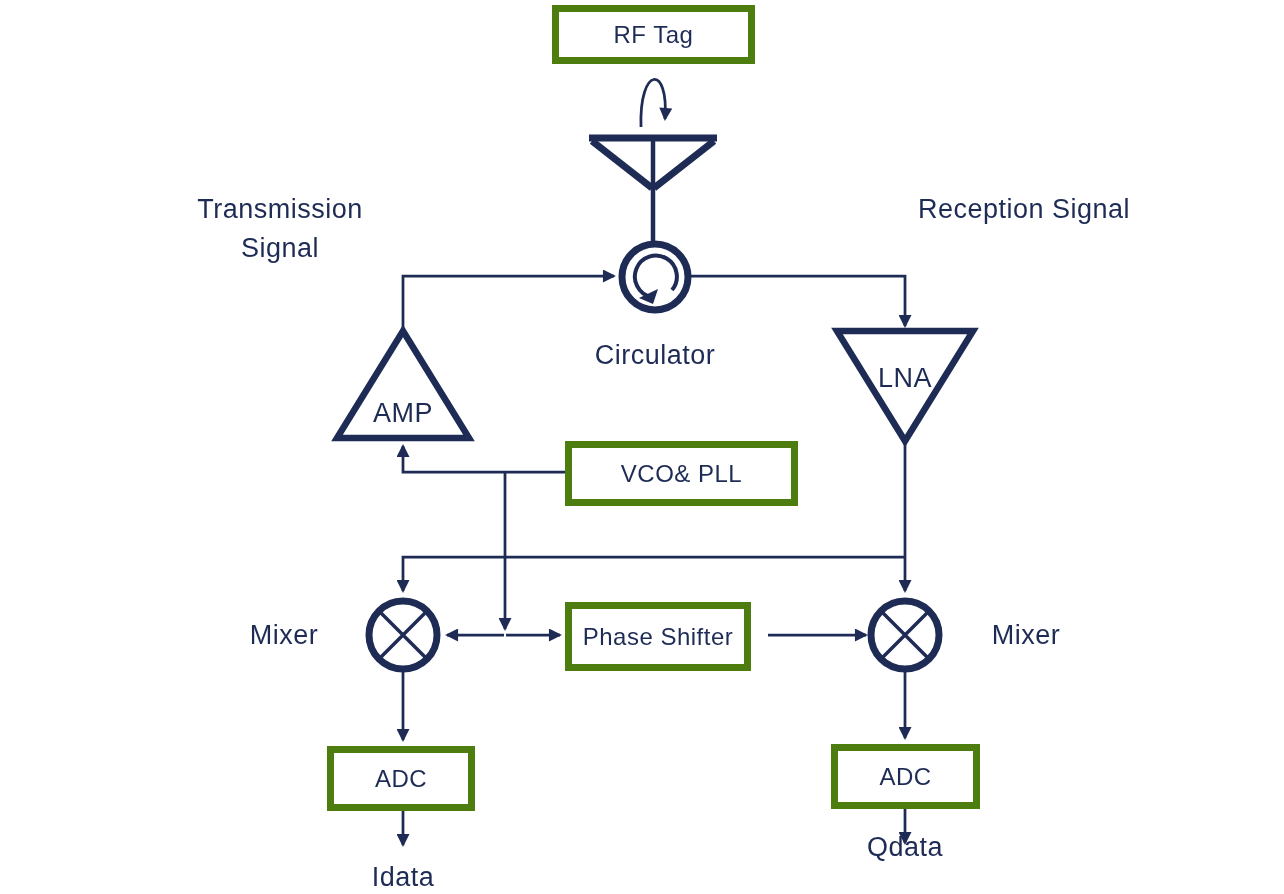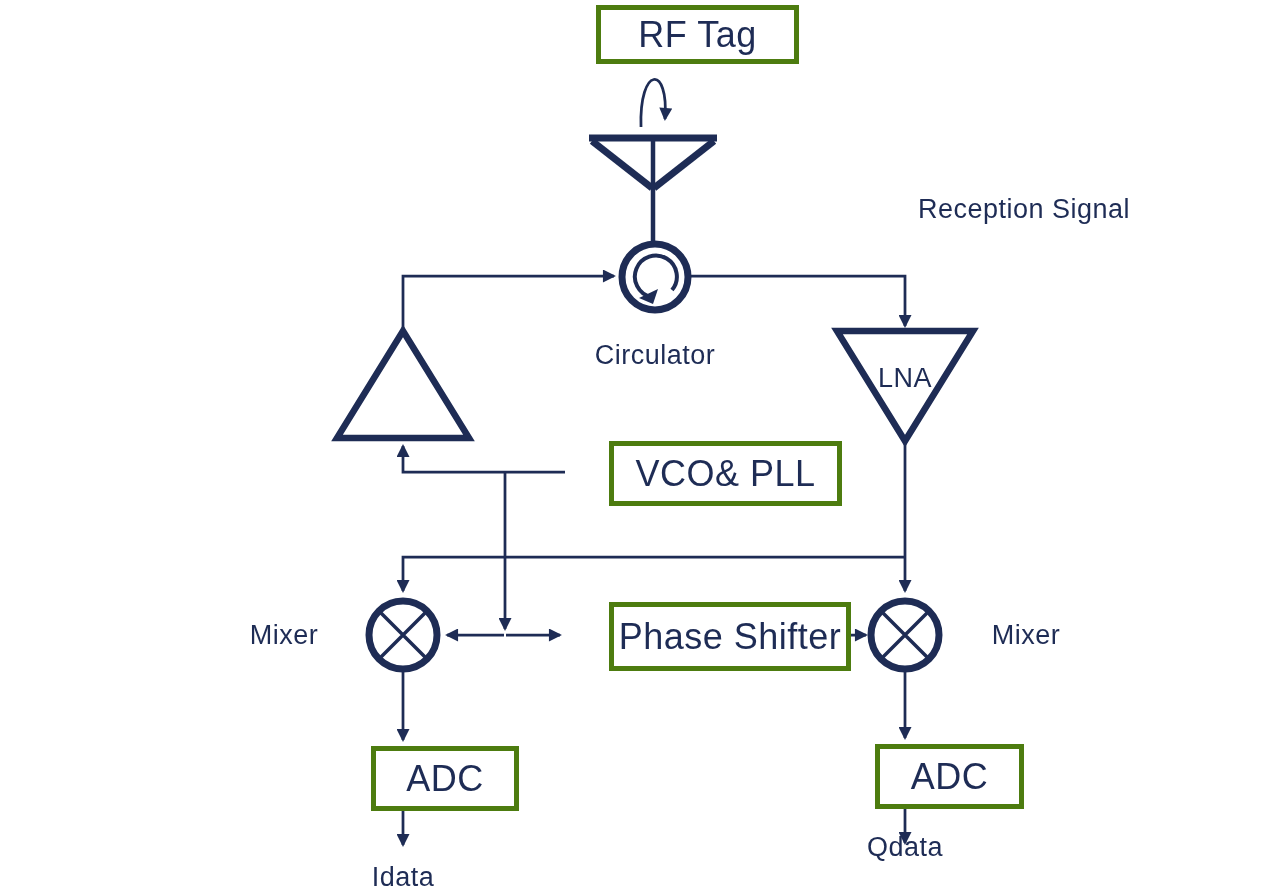--- a/index.html
+++ b/index.html
@@ -9,29 +9,28 @@
     height: 894px;
     background: #ffffff;
     font-family: "Liberation Sans", sans-serif;
     color: #1e2c55;
     overflow: hidden;
   }
   svg.wires { position: absolute; left: 0; top: 0; }
   .box {
     position: absolute;
     box-sizing: border-box;
-    border: 5px solid #4d7c0f;
+    border: 7px solid #4d7c0f;
     background: #ffffff;
     display: flex;
     align-items: center;
     justify-content: center;
-    font-size: 36px;
+    font-size: 24px;
     letter-spacing: 0.5px;
     white-space: nowrap;
-    margin-left: 44px;
   }
   .lbl {
     position: absolute;
     text-align: center;
     font-size: 27px;
     line-height: 39px;
     letter-spacing: 0.5px;
   }
 </style>
 </head>
@@ -101,37 +100,39 @@
   </svg>
 
   <div class="box" style="left:552px; top:5px; width:203px; height:59px;">
     <span>RF Tag</span>
   </div>
 
   <div class="box" style="left:565px; top:441px; width:233px; height:65px;">
     <span>VCO&amp; PLL</span>
   </div>
 
-  <div class="box" style="left:565px; top:602px; width:242px; height:69px;">
+  <div class="box" style="left:565px; top:602px; width:186px; height:69px;">
     <span>Phase Shifter</span>
   </div>
 
   <div class="box" style="left:327px; top:746px; width:148px; height:65px;">
     <span>ADC</span>
   </div>
 
   <div class="box" style="left:831px; top:744px; width:149px; height:65px;">
     <span>ADC</span>
   </div>
 
+  <div class="lbl" style="left:170px; top:190px; width:220px;">Transmission Signal</div>
 
   <div class="lbl" style="left:914px; top:190px; width:220px;">Reception Signal</div>
 
   <div class="lbl" style="left:575px; top:336px; width:160px;">Circulator</div>
 
+  <div class="lbl" style="left:343px; top:394px; width:120px;">AMP</div>
 
   <div class="lbl" style="left:845px; top:359px; width:120px;">LNA</div>
 
   <div class="lbl" style="left:214px; top:616px; width:140px;">Mixer</div>
 
   <div class="lbl" style="left:956px; top:616px; width:140px;">Mixer</div>
 
   <div class="lbl" style="left:333px; top:858px; width:140px;">Idata</div>
 
   <div class="lbl" style="left:835px; top:828px; width:140px;">Qdata</div>

